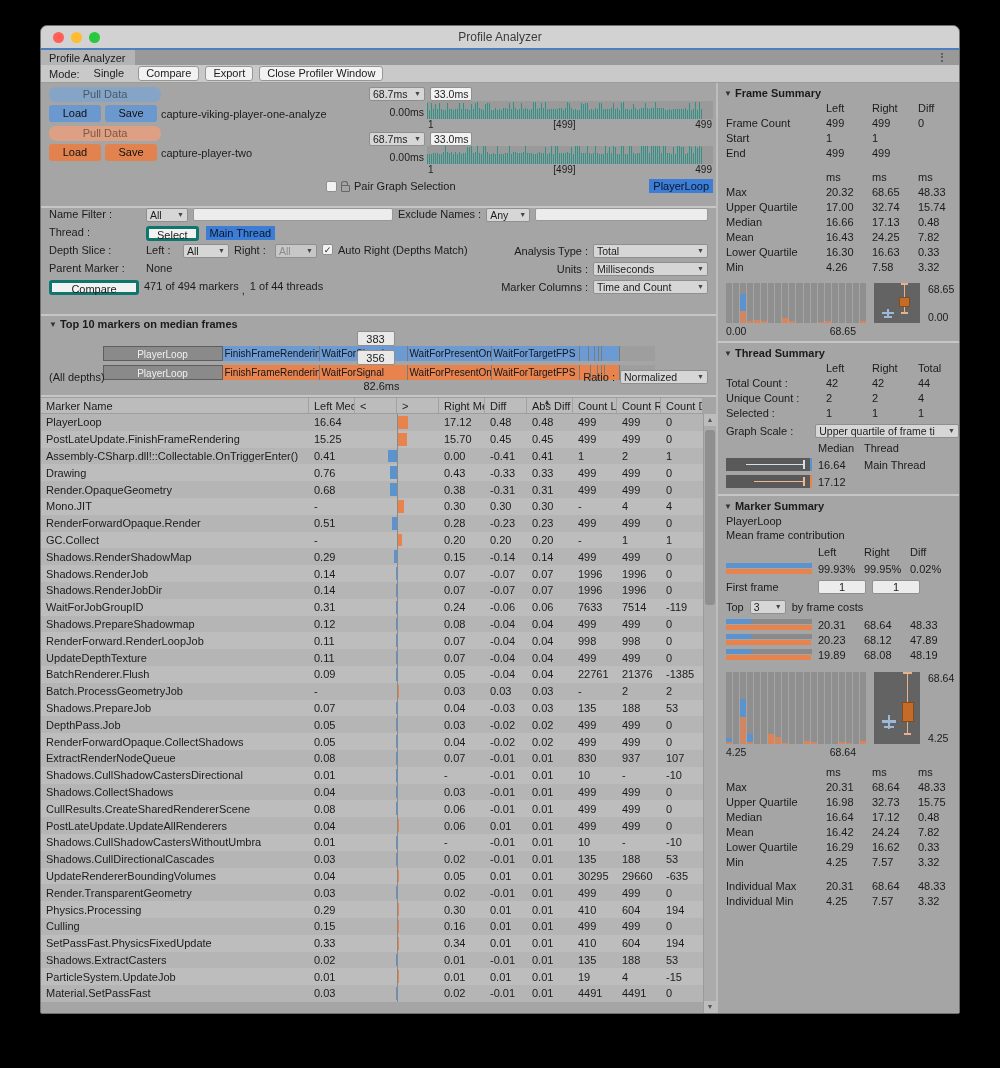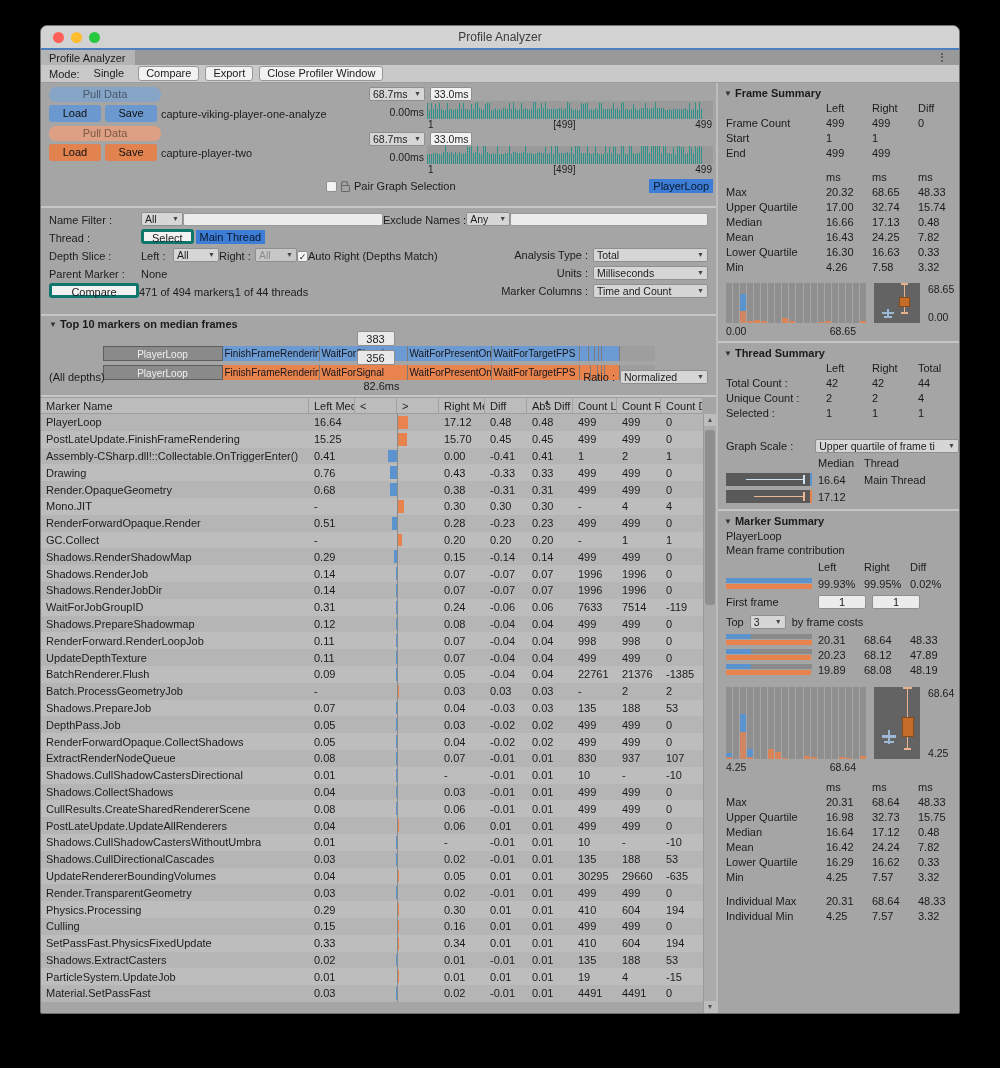--- a/index.html
+++ b/index.html
@@ -61,21 +61,21 @@
   .grow3 .ax { flex:1; display:flex; justify-content:space-between; padding:0 1px; }
   .pairrow { position:absolute; left:285px; right:3px; top:95px; height:16px; display:flex; align-items:center; gap:4px; }
   .cb { width:11px; height:11px; background:#f2f2f2; border:1px solid #8f8f8f; border-radius:2px; font-size:9px; line-height:10px; text-align:center; color:#222; }
   .lock { position:relative; width:9px; height:7px; border:1.5px solid #666; border-radius:1px; margin-top:4px; }
   .lock:before { content:""; position:absolute; left:-1px; top:-5px; width:5px; height:4px; border:1.5px solid #666; border-bottom:none; border-radius:3px 3px 0 0; }
   .pairlbl { font-size:11px; color:#1c1c1c; }
   .chip-blue { background:#3e7dd6; color:#06162b; font-size:11px; padding:0 4px; height:14px; line-height:14px; margin-left:auto; }
 
   
   .filters { height:106px; padding:0 8px; }
-  .frow { display:flex; align-items:flex-end; height:18px; font-size:11px; color:#1c1c1c; }
+  .frow { display:flex; align-items:flex-start; height:18px; gap:5px; font-size:11px; color:#1c1c1c; }
   .fl { width:92px; }
   .input { background:#ececec; border:1px solid #989898; border-radius:2px; height:13px; }
   .fbtn { background:#f2f2f2; border:3px solid #0f766e; border-radius:3px; font-size:11px; height:15px; line-height:13px; padding:0 8px; color:#1c1c1c; text-align:center; }
   .right-group { margin-left:auto; display:flex; align-items:center; gap:5px; }
   .dd.disabled { color:#8b8b8b; background:#c7c7c7; }
 
   
   .top10 { height:79px; padding:0 8px; }
   .t10row { display:flex; align-items:center; height:17px; margin-bottom:2px;flex-direction:column; }
   .t10frame { width:38px; height:15px; background:#e9e9e9; border:1px solid #8f8f8f; border-radius:2px; text-align:center; font-size:11px; line-height:14px; color:#1c1c1c; margin-right:6px; }
@@ -1296,21 +1296,21 @@
               <span class="">44</span>
               <span class="">Unique Count :</span>
               <span class="">2</span>
               <span class="">2</span>
               <span class="">4</span>
               <span class="">Selected :</span>
               <span class="">1</span>
               <span class="">1</span>
               <span class="">1</span>
             </div>
-          <div class="trowr" style="margin-top:18px">
+          <div class="trowr" style="margin-top:3px">
             <span style="width:92px">Graph Scale :</span>
             <div class="dd gs-dd">
                 <span>Upper quartile of frame ti</span>
                 <span class="arr">▼</span>
               </div>
           </div>
           <div class="trowr">
             <span style="width:92px"></span>
             <span class="v">Median</span>
             <span>Thread</span>

